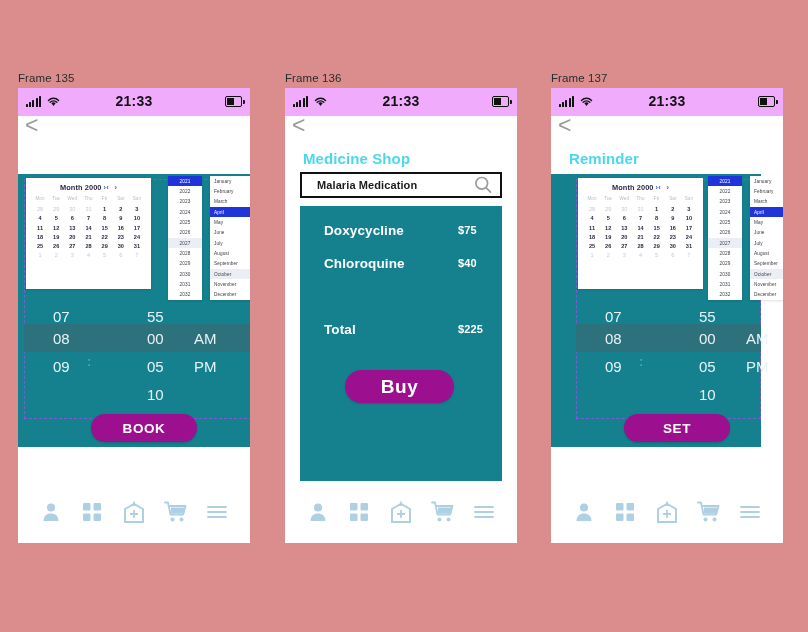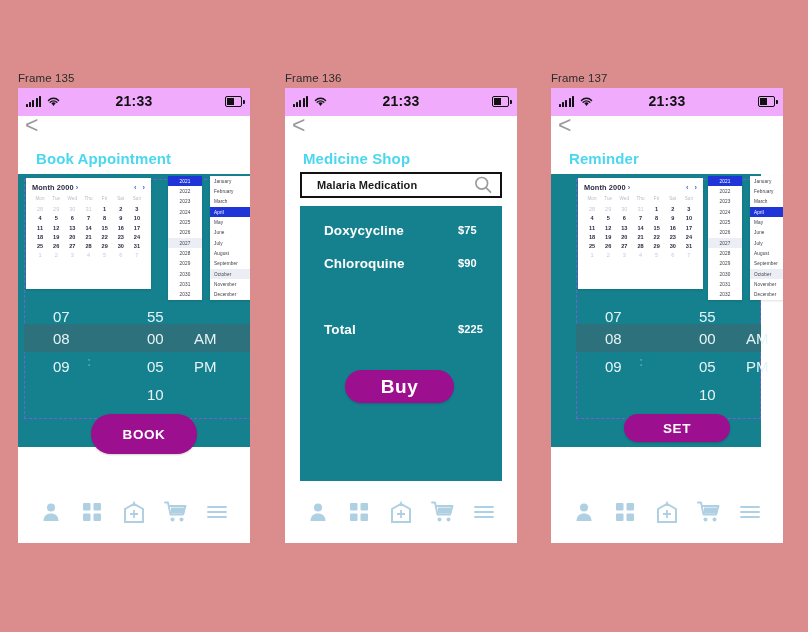--- a/index.html
+++ b/index.html
@@ -79,21 +79,21 @@
   .dashed{
     position:absolute;border:1.4px dashed #7b5cd6;box-sizing:border-box;
   }
 
   
   .cal-card{
     position:absolute;background:#fff;
     box-shadow:0 1px 2px rgba(0,0,0,.12);
     box-sizing:border-box;padding:5px 6px 4px 6px;
   }
-  .cal-head{display:flex;align-items:center;justify-content:space-between;margin-bottom:4px;}
+  .cal-head{display:flex;align-items:center;justify-content:center;margin-bottom:4px;}
   .cal-month{font-size:7.4px;font-weight:bold;color:#2b2b43;letter-spacing:.1px;}
   .cal-month span.chev{color:#3b5bdb;font-weight:bold;margin-left:2px;}
   .cal-nav{display:flex;gap:6px;color:#3b5bdb;font-size:7.4px;font-weight:bold;}
   .cal-grid{display:grid;grid-template-columns:repeat(7,1fr);row-gap:3.2px;}
   .cal-dow{font-size:4.6px;color:#b9bcc6;text-align:center;padding-bottom:2px;letter-spacing:.1px;}
   .cal-day{font-size:5.6px;color:#2b2b43;text-align:center;font-weight:bold;}
   .cal-day.mute{color:#c7cad2;font-weight:normal;}
 
   
   .picker{
@@ -182,21 +182,20 @@
           <path d="M8 11.2 L5.6 8.2 A3.8 3.8 0 0 1 10.4 8.2 Z" fill="#111"></path>
           <path d="M2.6 5.4 A7.6 7.6 0 0 1 13.4 5.4" stroke="#111" stroke-width="1.5" fill="none" stroke-linecap="round"></path>
           <path d="M4.4 7.4 A5 5 0 0 1 11.6 7.4" stroke="#111" stroke-width="1.4" fill="none" stroke-linecap="round"></path>
         </svg>
         <div class="sb-time">21:33</div>
         <div class="sb-batt"></div>
       </div>
 
       <div class="backbtn">&lt;</div>
 
-      <div class="page-title">Book Appointment</div>
 
       <div class="teal-panel" style="left:0px;top:86px;width:245px;height:273px;">
 
         <div class="dashed" style="left:6px;top:5px;width:233px;height:240px;"></div>
 
         <div class="cal-card" style="left:8px;top:4px;width:125px;height:111px;">
           <div class="cal-head">
             <div class="cal-month">
               <span>Month 2000</span><span class="chev">›</span>
             </div>
@@ -308,21 +307,21 @@
           <div class="tp-row" style="top:50px;">
             <div class="tp-cell" style="left:29px;">09</div>
             <div class="tp-cell" style="left:123px;">05</div>
             <div class="tp-cell" style="left:170px;">PM</div>
           </div>
           <div class="tp-row" style="top:78px;">
             <div class="tp-cell" style="left:123px;">10</div>
           </div>
         </div>
 
-        <div class="pill" style="left:73px;top:240px;width:106px;height:40px;font-size:13.5px;text-align:right;">BOOK</div>
+        <div class="pill" style="left:73px;top:240px;width:106px;height:28px;font-size:13.5px;text-align:right;">BOOK</div>
       </div>
 
       <div class="bottomnav">
         <svg class="navicon" viewBox="0 0 24 24">
           <circle cx="12" cy="7.5" r="4" fill="#afd0e2"></circle>
           <path d="M4.5 21 C4.5 15.8 8 13.5 12 13.5 C16 13.5 19.5 15.8 19.5 21 Z" fill="#afd0e2"></path>
         </svg>
         <svg class="navicon" viewBox="0 0 24 24">
           <rect x="3" y="3" width="7.5" height="7.5" rx="1" fill="#afd0e2"></rect>
           <rect x="13.5" y="3" width="7.5" height="7.5" rx="1" fill="#afd0e2"></rect>
@@ -380,21 +379,21 @@
         </svg>
       </div>
 
       <div class="med-panel" style="left:15px;top:118px;width:202px;height:322px;">
         <div class="med-row" style="top:12px;height:24px;">
           <div class="med-name">Doxycycline</div>
           <div class="med-price">$75</div>
         </div>
         <div class="med-row" style="top:45px;height:24px;">
           <div class="med-name">Chloroquine</div>
-          <div class="med-price">$90</div>
+          <div class="med-price">$40</div>
         </div>
         <div class="med-row" style="top:111px;height:24px;text-align:center;">
           <div class="med-name">Total</div>
           <div class="med-price">$225</div>
         </div>
 
         <div class="pill" style="left:45px;top:164px;width:109px;height:33px;font-size:19px;">Buy</div>
 
         <div class="med-note" style="top:290px;">Call 01467345353 for clafification</div>
       </div>

